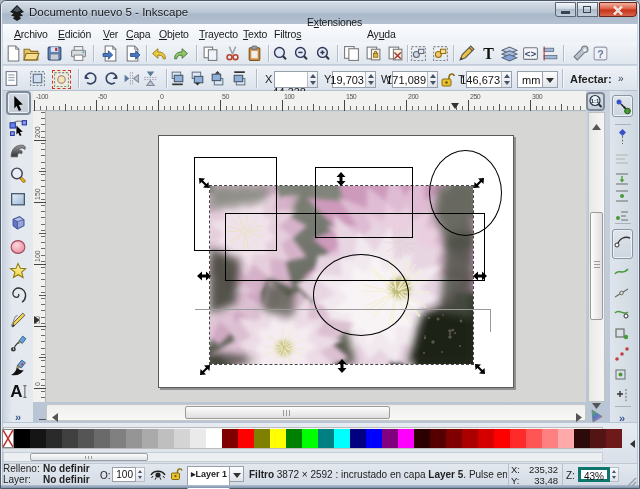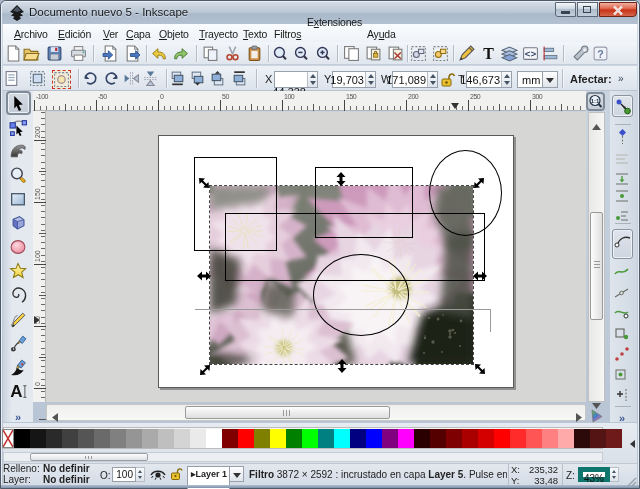--- a/index.html
+++ b/index.html
@@ -734,20 +734,20 @@
 <div style="position:absolute;left:2.5px;top:5.5px;width:0;height:0;border-left:4px solid transparent;border-right:4px solid transparent;border-top:5px solid #333"></div>
   </div>
 <div class="abs" style="left:249px;top:469px;width:258px;height:13px;overflow:hidden;white-space:nowrap;font-size:10px;color:#222"><b>Filtro</b> 3872 × 2592 : incrustado en capa <b>Layer 5</b>. Pulse en la se</div>
 <div class="abs" style="left:508px;top:464px;width:1px;height:21px;background:#b8c0ca"></div>
 <div class="abs" style="left:511px;top:464px;font-size:9.5px;color:#222">X:</div>
 <div class="abs" style="left:524px;top:464px;width:34px;text-align:right;font-size:9.5px;color:#222">235,32</div>
 <div class="abs" style="left:511px;top:475px;font-size:9.5px;color:#222">Y:</div>
 <div class="abs" style="left:524px;top:475px;width:34px;text-align:right;font-size:9.5px;color:#222">33,48</div>
 <div class="abs" style="left:562px;top:464px;width:1px;height:21px;background:#b8c0ca"></div>
 <div class="abs" style="left:566px;top:470px;font-size:10px;color:#222">Z:</div>
-<div class="abs" style="left:578px;top:467px;width:32px;height:15px;background:#fff;border:5px solid #0f766e;font-size:10px;color:#111;text-align:center;padding-top:1px">43%</div>
+<div class="abs" style="left:578px;top:467px;width:32px;height:15px;background:#fff;border:3px solid #0f766e;font-size:10px;color:#111;text-align:center;padding-top:1px">43%</div>
 <div class="abs" style="left:610px;top:467px;width:9px;height:15px;background:linear-gradient(#f8fafc,#dfe4ea);border:1px solid #b8bec8;border-left:none">
 <div style="position:absolute;left:1.5px;top:2px;width:0;height:0;border-left:2.5px solid transparent;border-right:2.5px solid transparent;border-bottom:3.5px solid #456"></div>
 <div style="position:absolute;left:1.5px;bottom:2px;width:0;height:0;border-left:2.5px solid transparent;border-right:2.5px solid transparent;border-top:3.5px solid #456"></div>
   </div>
 <div class="abs" style="left:1px;top:485px;width:638px;height:3px;background:linear-gradient(#b2c0d2,#7d91a9)"></div>
 <div class="abs" style="left:626px;top:474px;width:12px;height:12px"><svg width="12" height="12">
 <path d="M10,2 L2,10 M10,6 L6,10 M10,10 l0,0" stroke="#9aa4b0" stroke-width="1.5"></path>
     </svg></div>
 </body></html>

